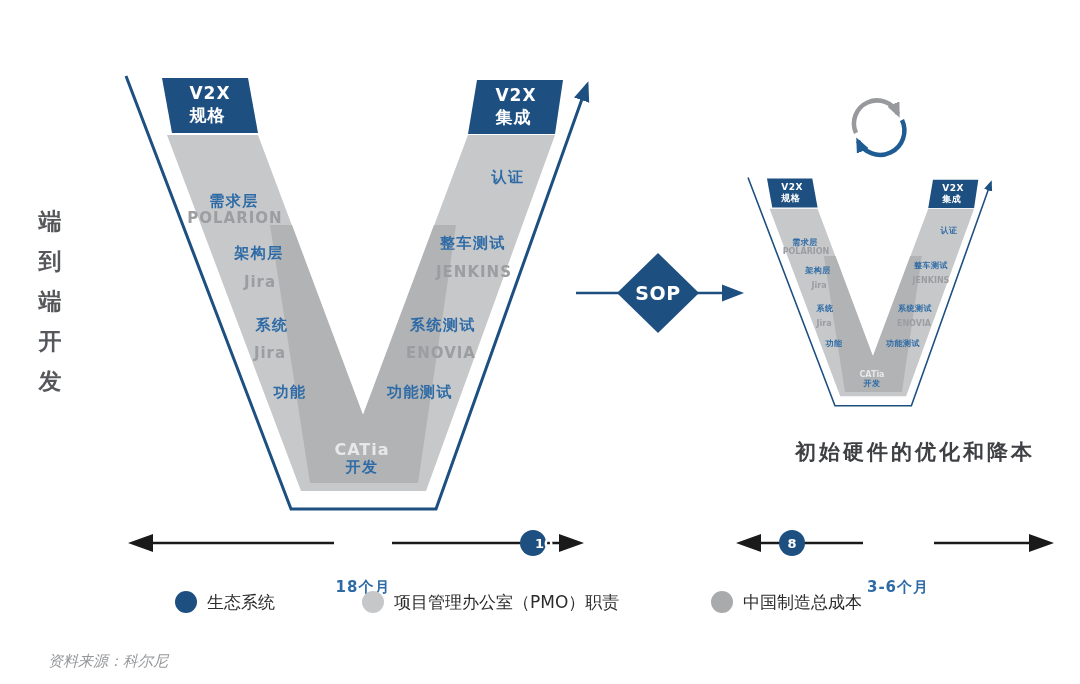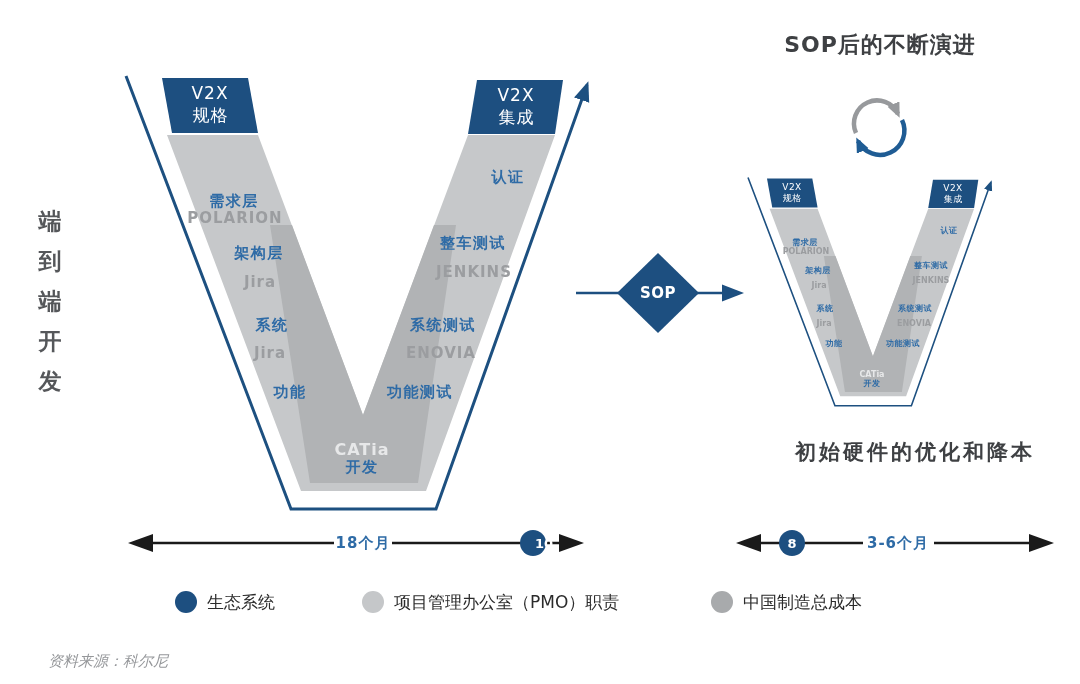--- a/index.html
+++ b/index.html
@@ -9,30 +9,30 @@
   }
   .abs{position:absolute;}
   .lbl{position:absolute;transform:translate(-50%,-50%);white-space:nowrap;font-weight:bold;line-height:1;}
   .title{position:absolute;transform:translateX(-50%);font-size:22px;font-weight:bold;color:#3e4043;letter-spacing:1px;white-space:nowrap;}
   .zh-blue{color:#2e6ba6;font-size:15px;letter-spacing:1.5px;}
   .tool{color:#9b9da0;font-size:15px;letter-spacing:1px;}
   .catia{color:#e7e8e9;font-size:16px;letter-spacing:1px;}
   .szh{color:#2e6ba6;font-size:8px;letter-spacing:0.5px;}
   .stool{color:#9b9da0;font-size:8px;}
   .scatia{color:#e7e8e9;font-size:8px;}
-  .vbox-lbl{position:absolute;transform:translate(-50%,-50%);color:#ffffff;font-weight:normal;
-    font-size:17px;line-height:1.3;text-align:right;letter-spacing:1px;white-space:nowrap;}
+  .vbox-lbl{position:absolute;transform:translate(-50%,-50%);color:#ffffff;font-weight:bold;
+    font-size:17px;line-height:1.3;text-align:left;letter-spacing:1px;white-space:nowrap;}
   .vbox-lbl.small{font-size:9px;line-height:1.25;letter-spacing:0.5px;}
   .side-label{position:absolute;left:36px;top:206px;display:flex;flex-direction:column;gap:9px;
     width:28px;align-items:center;font-weight:bold;font-size:23px;color:#55575a;}
   .caption{position:absolute;transform:translate(-50%,-50%);font-size:21px;font-weight:bold;
     color:#3e4043;letter-spacing:3px;white-space:nowrap;margin-left:12px;}
-  .tl-text{color:#2e6ba6;font-size:15px;letter-spacing:1px;}
+  .tl-text{color:#2e6ba6;font-size:15px;letter-spacing:1px;margin-top:44px;}
   .badge{position:absolute;transform:translate(-50%,-50%);color:#ffffff;font-size:13px;font-weight:bold;}
-  .sop-text{position:absolute;transform:translate(-50%,-50%);color:#ffffff;font-size:15px;font-weight:bold;letter-spacing:0.5px;}
+  .sop-text{position:absolute;transform:translate(-50%,-50%);color:#ffffff;font-size:19px;font-weight:bold;letter-spacing:0.5px;}
   .legend-item{position:absolute;display:flex;align-items:center;transform:translateY(-50%);}
   .legend-dot{width:22px;height:22px;border-radius:50%;display:inline-block;}
   .dot-0{background:#1d4f80;}
   .dot-1{background:#c5c7c9;}
   .dot-2{background:#a8aaac;}
   .legend-label{position:absolute;transform:translateY(-50%);font-size:17px;color:#2b2b2b;white-space:nowrap;}
   .source{position:absolute;left:48px;top:661px;transform:translateY(-50%);font-size:15px;
     font-style:italic;color:#95979a;white-space:nowrap;}
 </style>
 </head>
@@ -84,21 +84,20 @@
 
     <g>
       <line x1="758" y1="543" x2="863" y2="543" stroke="#1a1a1a" stroke-width="2.5"></line>
       <line x1="934" y1="543" x2="1032" y2="543" stroke="#1a1a1a" stroke-width="2.5"></line>
       <polygon points="736,543 761,534 761,552" fill="#1a1a1a"></polygon>
       <polygon points="1054,543 1029,534 1029,552" fill="#1a1a1a"></polygon>
       <circle cx="792" cy="543" r="13" fill="#1d4f80"></circle>
     </g>
   </svg>
 
-  <div class="title" style="left:880px;top:30px">SOP后的不断演进</div>
 
   <div class="side-label">
     <span>端</span>
     <span>到</span>
     <span>端</span>
     <span>开</span>
     <span>发</span>
   </div>
 
   <div class="vbox-lbl" style="left:210px;top:104px">

